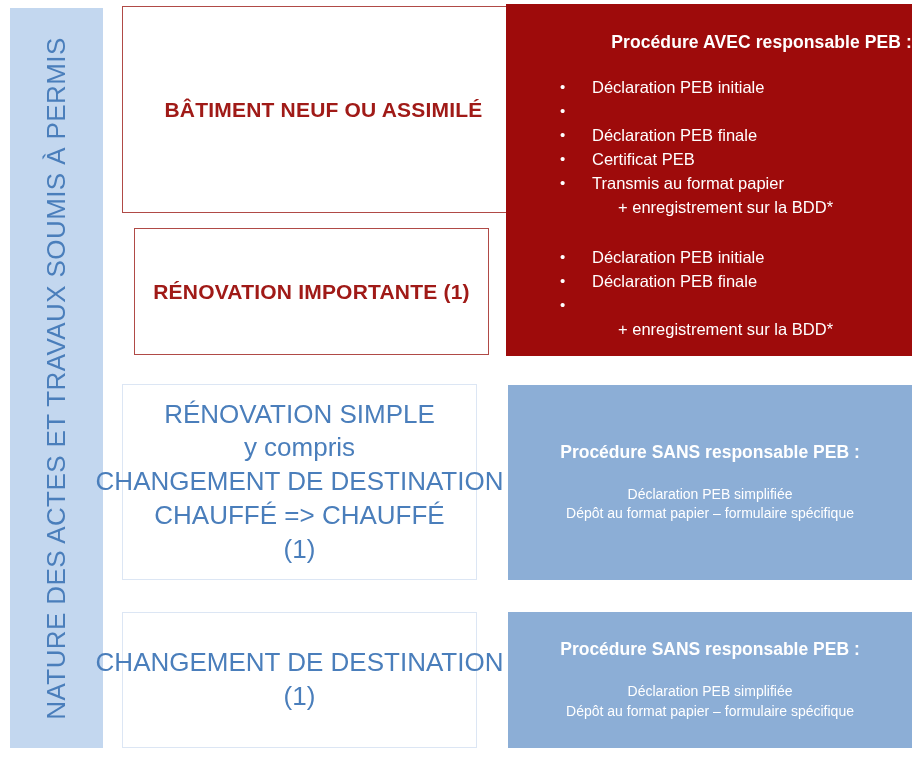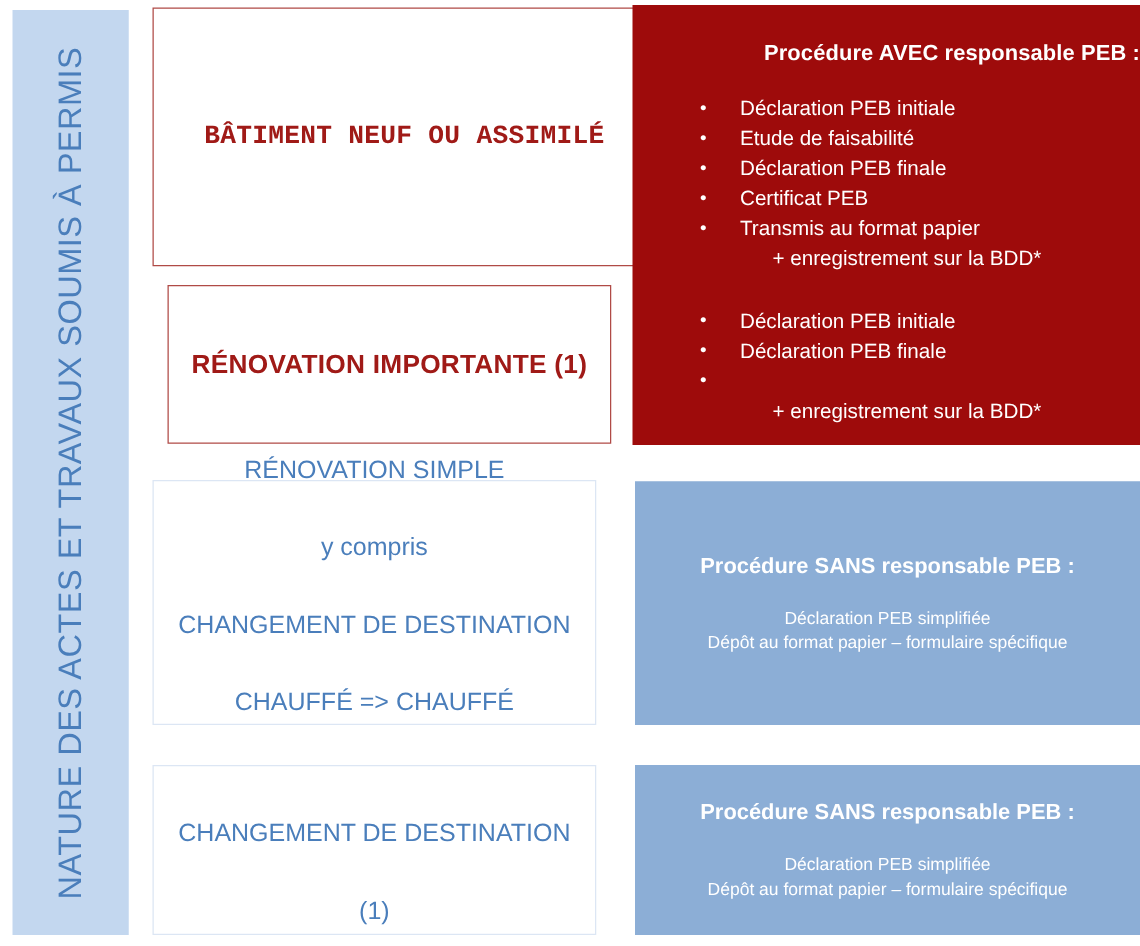--- a/index.html
+++ b/index.html
@@ -65,24 +65,23 @@
     letter-spacing: 0.2px;
   }
 
   
   .box-blue-outline {
     background: #ffffff;
     border: 1.5px solid #DCE6F4;
   }
   .box-blue-outline .line {
     color: #4A7EBB;
-    font-size: 20px;
+    font-size: 26px;
     line-height: 1.30;
     white-space: nowrap;
-    margin-top: 36px;
   }
   .box-blue-outline .line b { font-weight: bold; }
 
   
   .panel-red {
     position: absolute;
     box-sizing: border-box;
     background: #9E0B0B;
     color: #ffffff;
   }
@@ -134,21 +133,21 @@
     font-size: 17.5px;
   }
   .panel-blue .panel-line {
     font-size: 14px;
     line-height: 1.38;
     white-space: nowrap;
   }
   .panel-blue .spacer { height: 22px; }
 
   
-  #box-neuf        { left:122px; top:6px;   width:403px; height:207px;font-family:Liberation Mono, monospace; }
+  #box-neuf        { left:122px; top:6px;   width:403px; height:207px; }
   #box-renovation  { left:134px; top:228px; width:355px; height:127px;text-align:right; }
   #box-simple      { left:122px; top:384px; width:355px; height:196px; }
   #box-changement  { left:122px; top:612px; width:355px; height:136px; }
 
   #panel-avec      { left:506px; top:4px;   width:406px; height:352px; }
   #panel-sans-1    { left:508px; top:385px; width:404px; height:195px; }
   #panel-sans-2    { left:508px; top:612px; width:404px; height:136px; }
 </style>
 </head>
 <body>
@@ -183,21 +182,20 @@
   <div id="panel-avec" class="panel-red">
     <div class="panel-heading">Procédure AVEC responsable PEB :</div>
 
     <div class="bullet-group">
       <div class="bullet-row">
         <span class="bullet-dot">•</span>
         <span class="bullet-text">Déclaration PEB initiale</span>
       </div>
       <div class="bullet-row">
         <span class="bullet-dot">•</span>
-        <span class="bullet-text">Etude de faisabilité</span>
       </div>
       <div class="bullet-row">
         <span class="bullet-dot">•</span>
         <span class="bullet-text">Déclaration PEB finale</span>
       </div>
       <div class="bullet-row">
         <span class="bullet-dot">•</span>
         <span class="bullet-text">Certificat PEB</span>
       </div>
       <div class="bullet-row">

